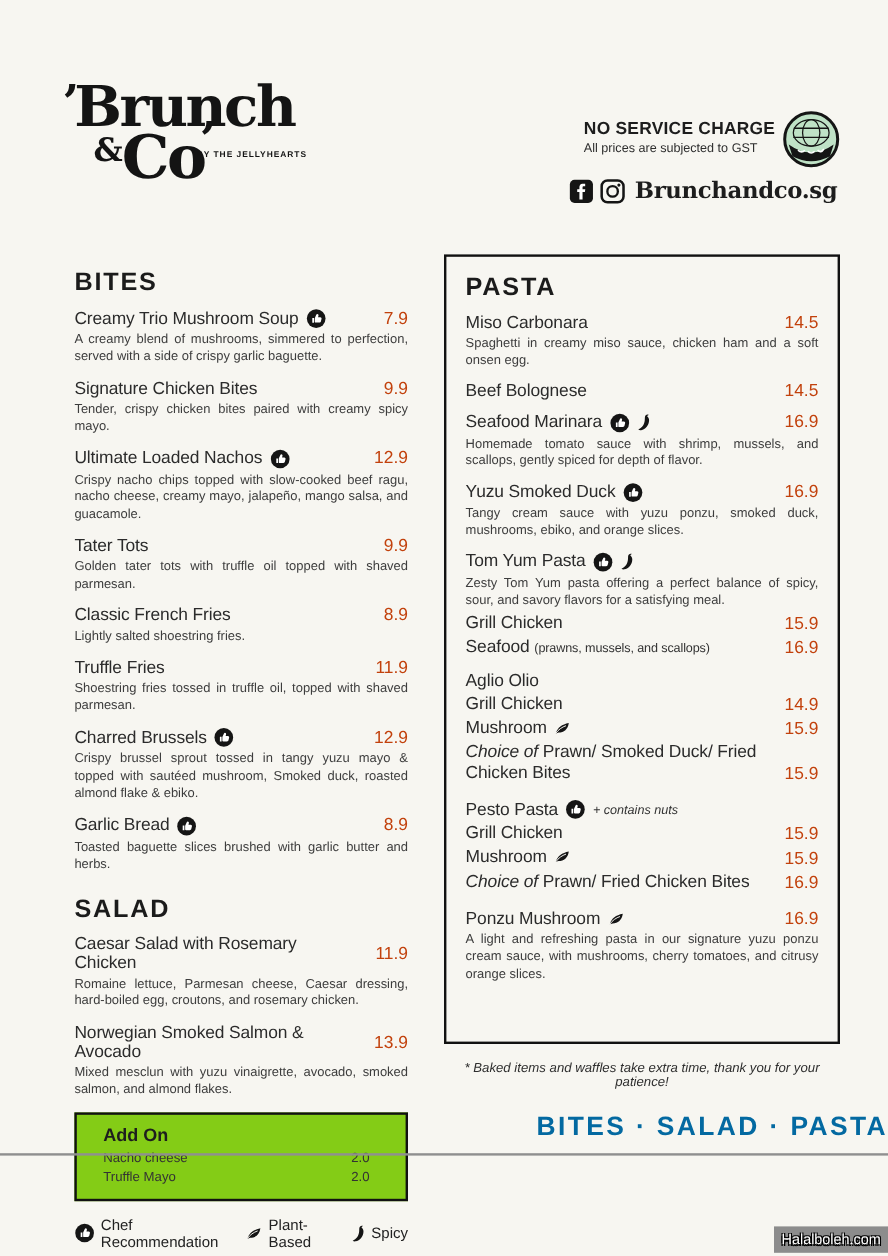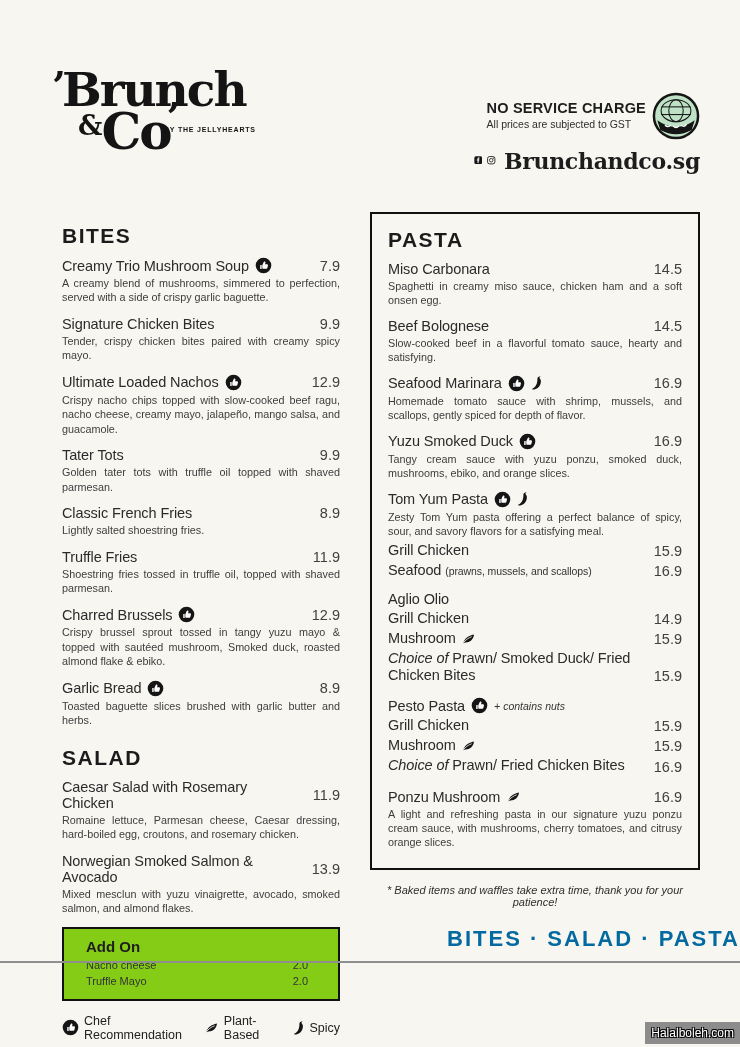--- a/index.html
+++ b/index.html
@@ -16,35 +16,35 @@
   .logo-line2 .swash{font-size:40px;vertical-align:18px;margin-left:-4px;}
   .byline{position:absolute;left:112px;top:60px;font-size:7px;font-weight:700;letter-spacing:0.8px;white-space:nowrap;}
 
   .header-right{position:absolute;right:40px;top:92px;width:232px;}
   .nsc-row{display:flex;align-items:flex-start;justify-content:flex-end;gap:6px;}
   .nsc{font-size:14.5px;font-weight:700;letter-spacing:0.2px;white-space:nowrap;margin-top:8px;}
   .gst{font-size:10.5px;color:#2e2e2e;margin-top:2px;white-space:nowrap;}
   .halal-wrap{flex:0 0 auto;width:48px;height:48px;}
   .social-row{display:flex;align-items:center;justify-content:flex-start;gap:5px;margin-top:8px;padding-left:6px;}
   .social-row .sicon{width:21px;height:21px;display:inline-block;}
-  .handle{font-family:"DejaVu Serif",serif;font-weight:700;font-size:22px;letter-spacing:-0.3px;margin-left:3px;white-space:nowrap;}
+  .handle{font-family:"DejaVu Serif",serif;font-weight:700;font-size:19px;letter-spacing:-0.3px;margin-left:3px;white-space:nowrap;}
 
   
   .cols{position:absolute;left:62px;top:212px;width:638px;display:flex;justify-content:space-between;}
   .left-col{width:278px;padding-top:12px;box-sizing:border-box;}
   .right-col{width:330px;box-sizing:border-box;}
 
   h2.sec{font-size:21px;font-weight:700;letter-spacing:1.5px;margin:0 0 9px 0;color:#1b1b1b;}
   .salad-sec{margin-top:18px;}
 
   .menu-item{margin-bottom:11px;}
   .row{display:flex;}
   .row.head{align-items:center;gap:6px;}
   .nm{font-size:14.5px;letter-spacing:-0.1px;color:#2b2b2b;}
-  .pr{margin-left:auto;font-size:14.5px;color:#404040;white-space:nowrap;padding-left:6px;}
+  .pr{margin-left:auto;font-size:14.5px;color:#c2410c;white-space:nowrap;padding-left:6px;}
   .desc{font-size:10.8px;line-height:1.34;text-align:justify;color:#3d3d3d;margin-top:2px;}
   .sfx{font-size:10.5px;font-style:italic;color:#333;white-space:nowrap;}
   .row.opt{align-items:flex-end;margin-top:3px;}
   .row.opt .nm{line-height:1.18;}
   .opt-note{font-size:10.5px;color:#333;margin-top:24px;}
   .cursive{font-style:italic;}
 
   .mi{display:inline-flex;width:17px;height:17px;flex:0 0 auto;vertical-align:-3px;}
   .mi.plant{width:15px;height:15px;}
   .mi.spicy{width:11px;height:16px;}
@@ -275,21 +275,20 @@
                 <span class="nm">Miso Carbonara</span>
                 <span class="pr">14.5</span>
               </div>
               <div class="desc">Spaghetti in creamy miso sauce, chicken ham and a soft onsen egg.</div>
             </div>
             <div class="menu-item">
               <div class="row head">
                 <span class="nm">Beef Bolognese</span>
                 <span class="pr">14.5</span>
               </div>
-              <div class="desc">Slow-cooked beef in a flavorful tomato sauce, hearty and satisfying.</div>
             </div>
             <div class="menu-item">
               <div class="row head">
                 <span class="nm">Seafood Marinara</span>
                 <span class="mi chef">
                   <svg viewBox="0 0 24 24">
                     <circle cx="12" cy="12" r="11" fill="#151515"></circle>
                     <path fill="#fff" d="M7.4 11.3h2v5.5h-2zM10.3 16v-4.5l1.9-4.2c.2-.5.7-.8 1.2-.8.9 0 1.5.9 1.3 1.8l-.5 2h2.7c.9 0 1.6.9 1.4 1.8l-.8 3.2c-.2.8-.9 1.4-1.7 1.4h-4.3c-.7 0-1.2-.3-1.2-.7z"></path>
                   </svg>
                 </span>

